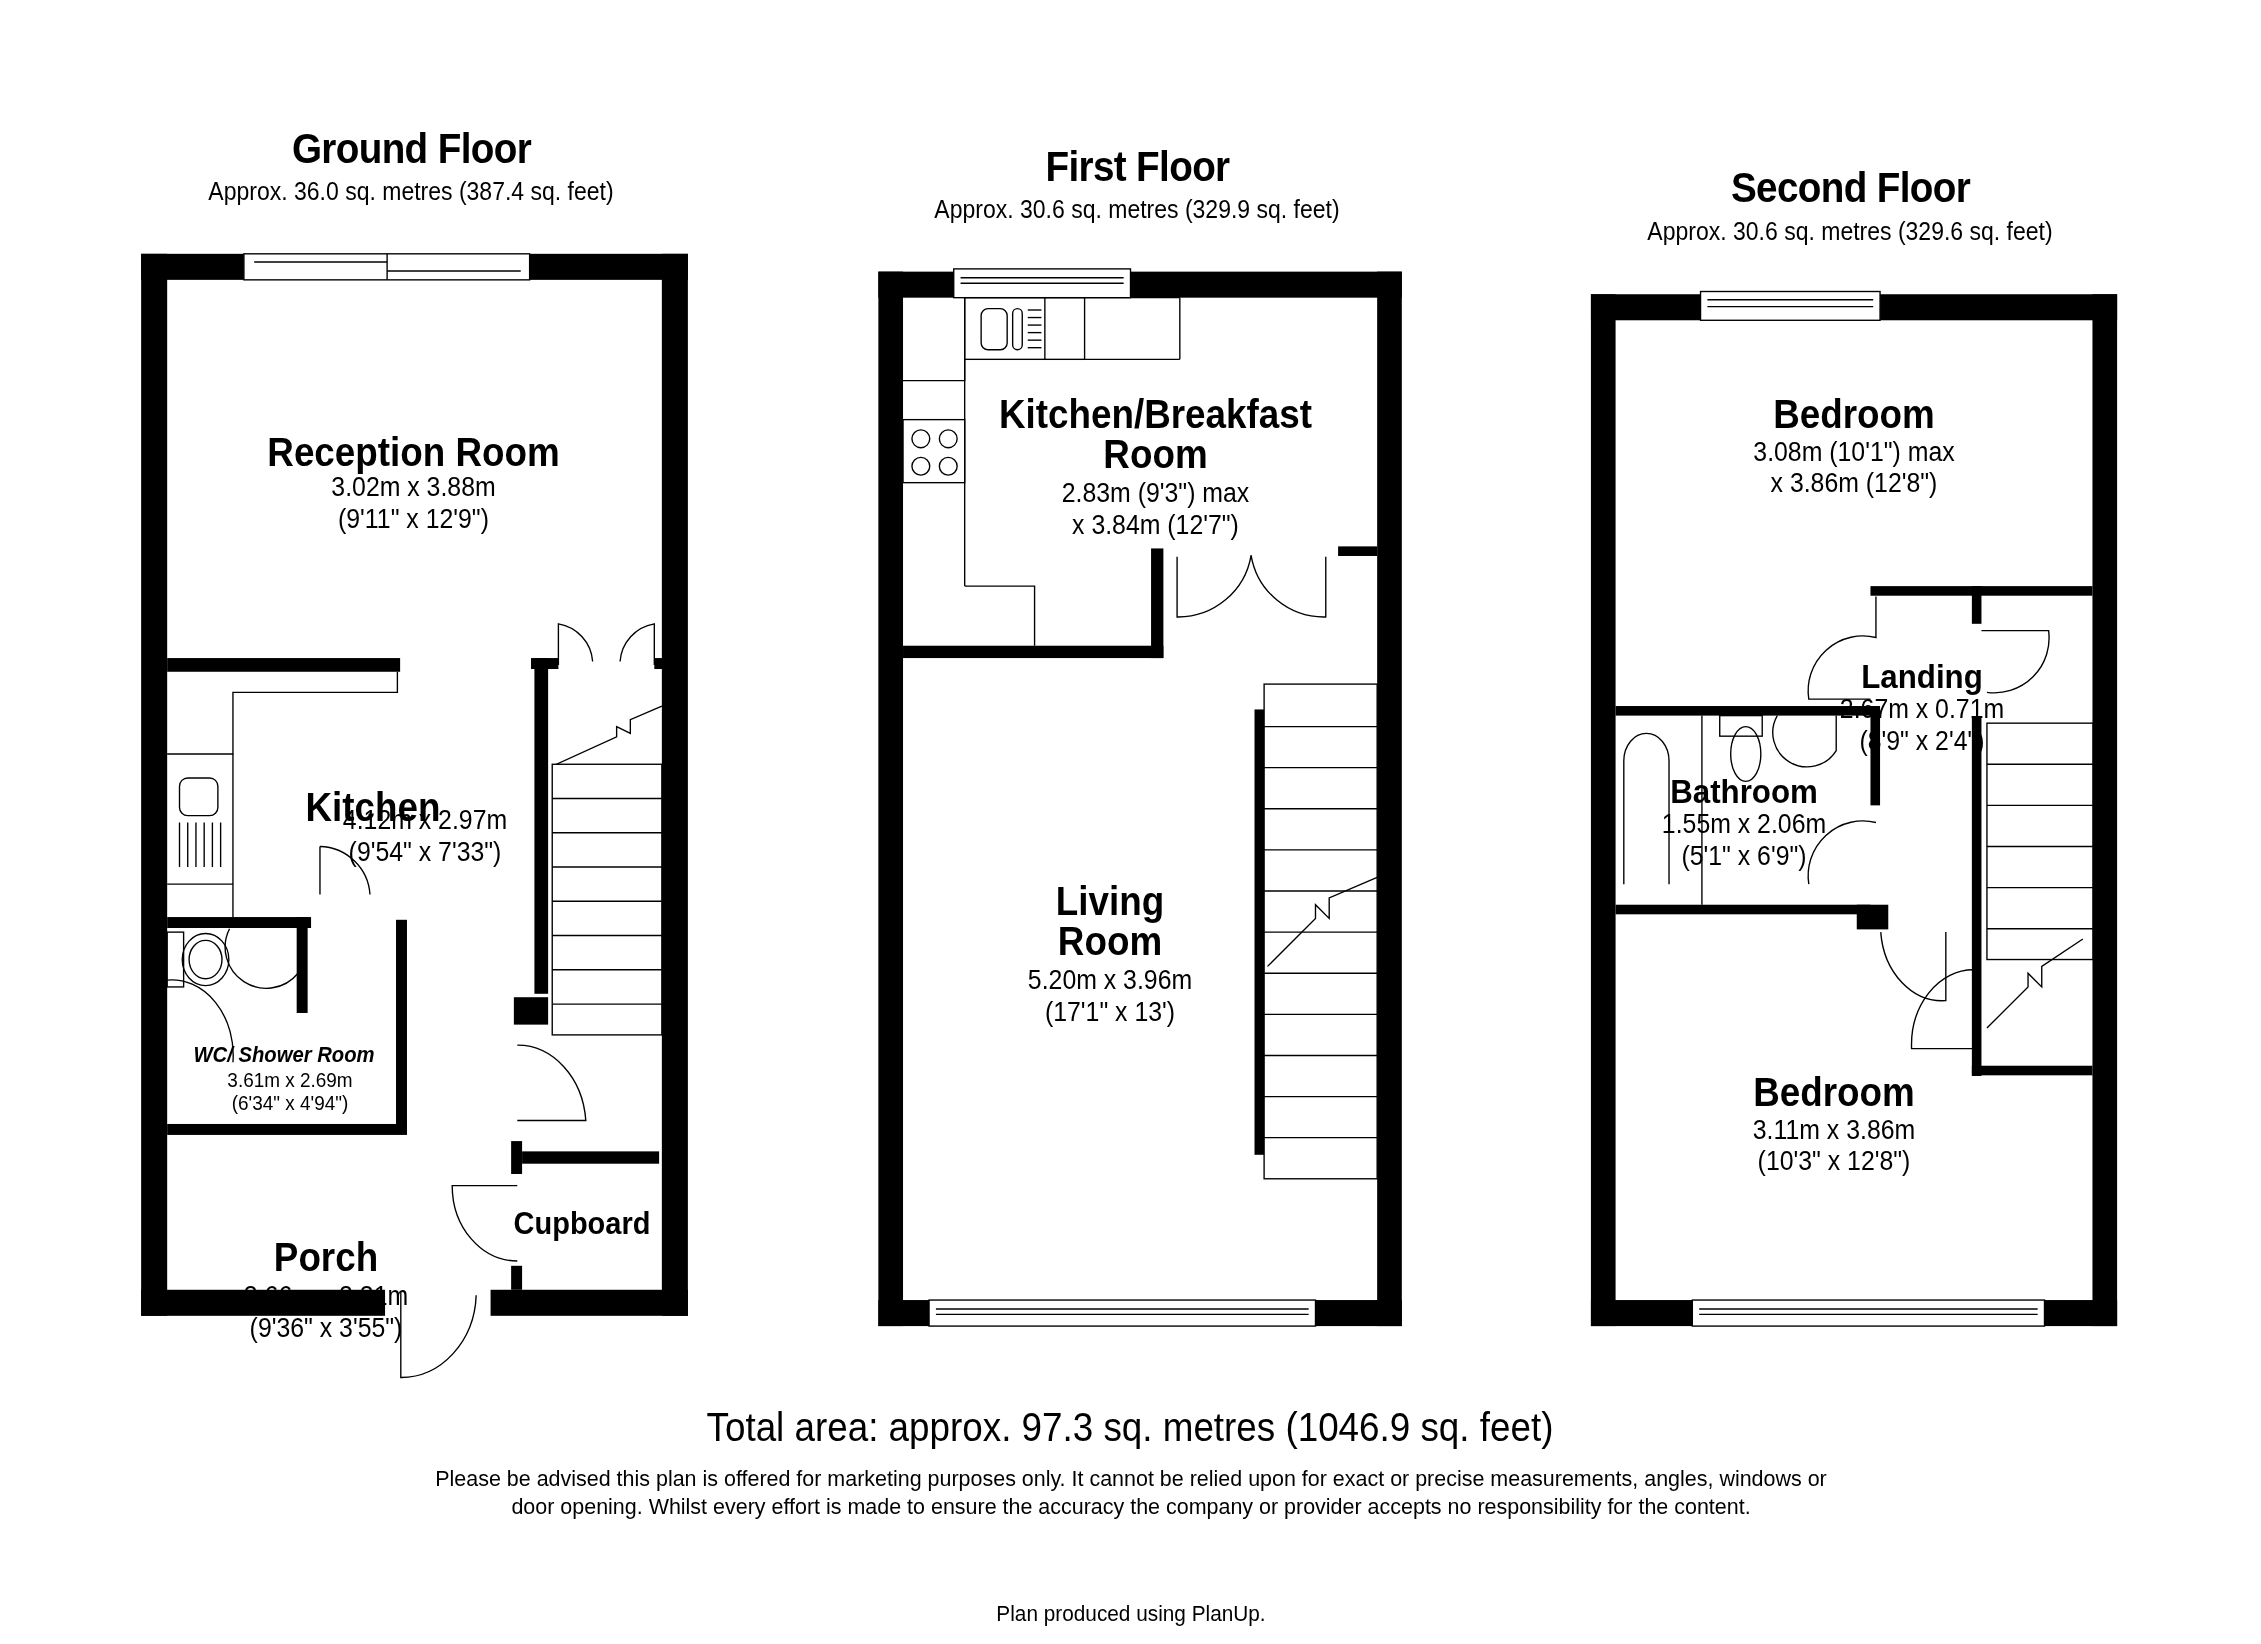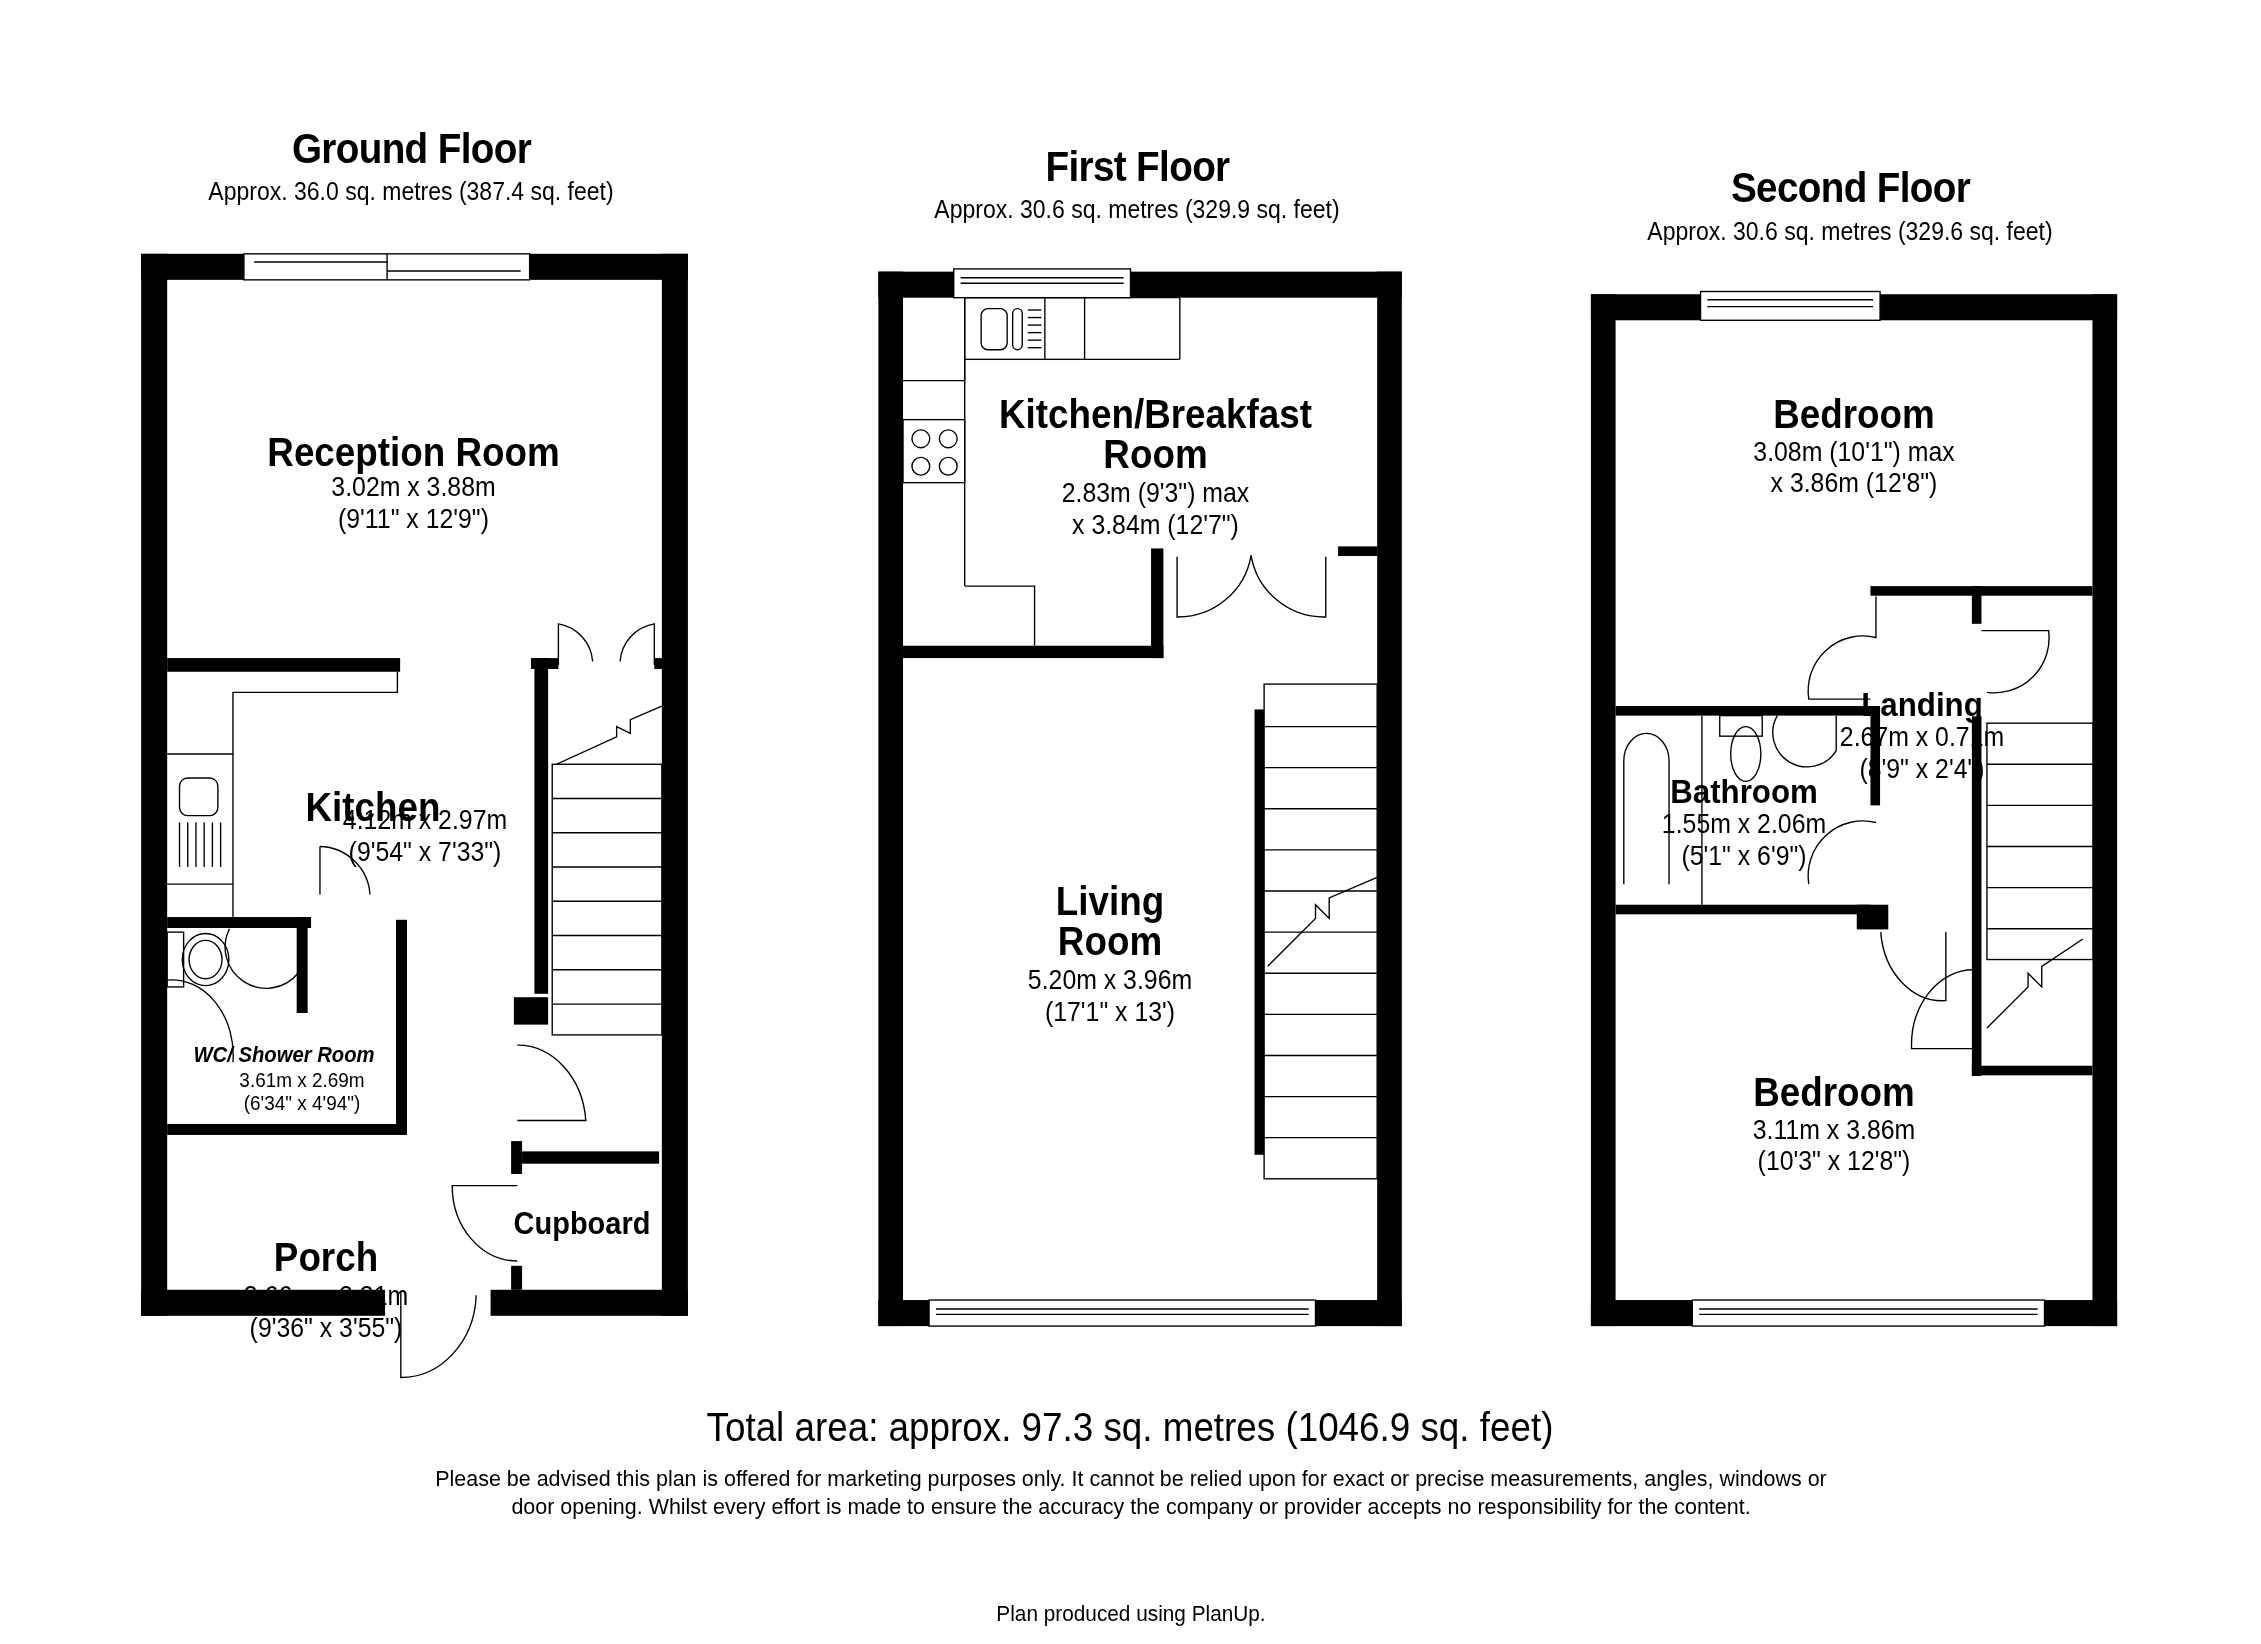--- a/index.html
+++ b/index.html
@@ -231,21 +231,21 @@
   <div class="room-name">Kitchen</div>
 </div>
 <div class="abs center-x" style="left:322px; width:206px; top:805px;">
   <div class="room-dim">4.12m x 2.97m</div>
   <div class="room-dim">(9'54" x 7'33")</div>
 </div>
 
 <div class="abs center-x" style="left:171px; width:226px; top:1042px;font-style:italic;">
   <div class="room-name small">WC/ Shower Room</div>
 </div>
-<div class="abs center-x" style="left:206px; width:192px; top:1068px;text-align:center;">
+<div class="abs center-x" style="left:194px; width:192px; top:1068px;text-align:center;">
   <div class="room-dim small">3.61m x 2.69m</div>
   <div class="room-dim small">(6'34" x 4'94")</div>
 </div>
 
 <div class="abs center-x" style="left:223px; width:206px; top:1237px;">
   <div class="room-name">Porch</div>
   <div class="room-dim" style="margin-top:4.1px;">3.66m x 2.31m</div>
   <div class="room-dim">(9'36" x 3'55")</div>
 </div>
 
@@ -266,21 +266,21 @@
   <div class="room-dim" style="margin-top:4.1px;">5.20m x 3.96m</div>
   <div class="room-dim">(17'1" x 13')</div>
 </div>
 
 <div class="abs center-x" style="left:1717px; width:274px; top:394px;">
   <div class="room-name">Bedroom</div>
   <div class="room-dim" style="margin-top:2.7px;">3.08m (10'1") max</div>
   <div class="room-dim">x 3.86m (12'8")</div>
 </div>
 
-<div class="abs center-x" style="left:1809px; width:226px; top:686px;">
+<div class="abs center-x" style="left:1809px; width:226px; top:658px;">
   <div class="room-name med">Landing</div>
   <div class="room-dim">2.67m x 0.71m</div>
   <div class="room-dim">(8'9" x 2'4")</div>
 </div>
 
 <div class="abs center-x" style="left:1631px; width:226px; top:773px;">
   <div class="room-name med">Bathroom</div>
   <div class="room-dim">1.55m x 2.06m</div>
   <div class="room-dim">(5'1" x 6'9")</div>
 </div>

